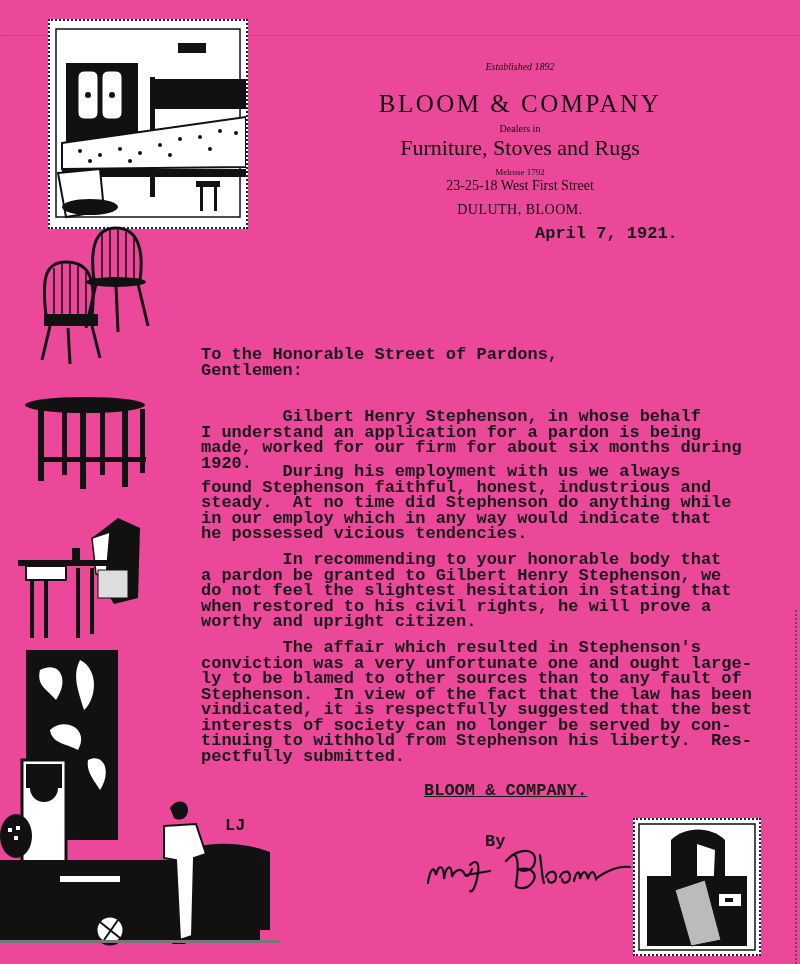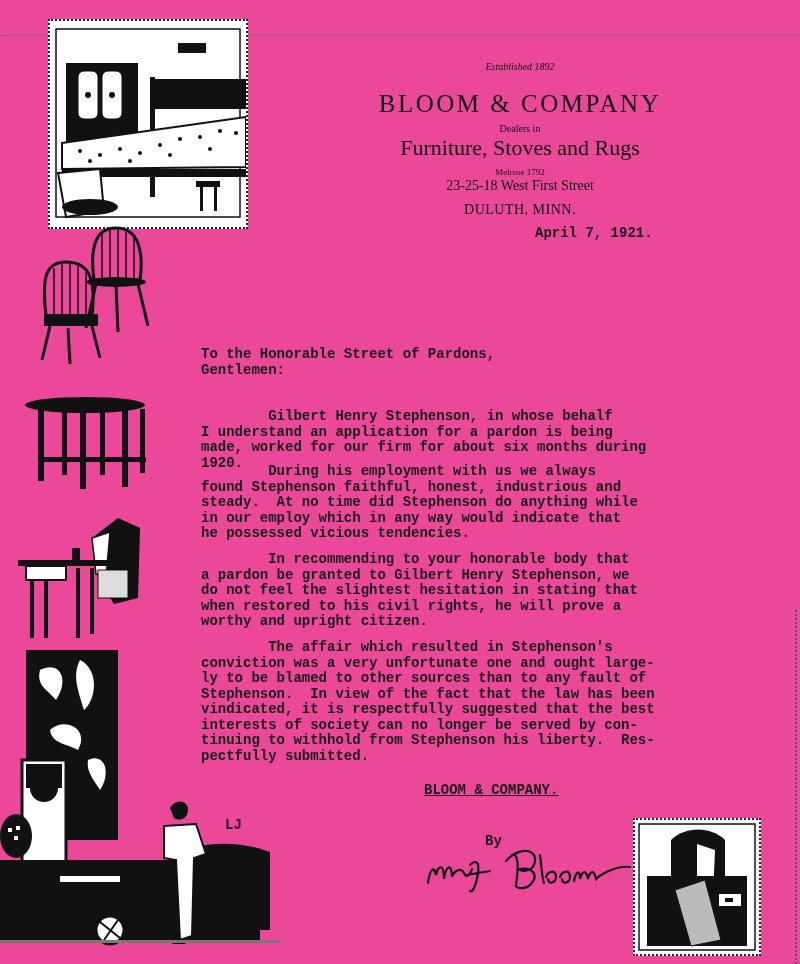--- a/index.html
+++ b/index.html
@@ -11,21 +11,21 @@
     
     .lh { position: absolute; left: 340px; width: 360px; text-align: center; font-family: "Liberation Serif", "DejaVu Serif", serif; }
     .established { top: 61px; font-size: 10px; font-style: italic; }
     .company { top: 90px; font-size: 25px; letter-spacing: 2.5px; }
     .dealers { top: 123px; font-size: 10px; }
     .lines { top: 135px; font-size: 22px; }
     .phone { top: 167px; font-size: 9px; }
     .street { top: 178px; font-size: 14px; }
     .city { top: 202px; font-size: 14px; letter-spacing: 0.5px; }
 
-    .typed { font-family: "Liberation Mono", "DejaVu Sans Mono", monospace; font-size: 14px; font-weight: bold; color: #1a1a1a; white-space: pre; line-height: 15.5px; position: absolute; }
+    .typed { font-family: "Liberation Mono", "DejaVu Sans Mono", monospace; font-size: 17px; font-weight: bold; color: #1a1a1a; white-space: pre; line-height: 15.5px; position: absolute; }
     .date { left: 535px; top: 226px; }
     .addressee { left: 201px; top: 316px; }
     .salutation { left: 201px; top: 363px; }
     .para { left: 201px; }
     .p1 { top: 409px; }
     .p2 { top: 464px; }
     .p3 { top: 552px; }
     .p4 { top: 640px; }
     .closing { left: 424px; top: 783px; text-decoration: underline; }
     .by { left: 447px; top: 834px; margin-left: 38px; }
@@ -44,21 +44,21 @@
 <div class="page">
   <div class="dotline-top"></div>
   <div class="dotline-right"></div>
 
   <div class="lh established">Established 1892</div>
   <div class="lh dealers">Dealers in</div>
   <div class="lh company">BLOOM &amp; COMPANY</div>
   <div class="lh lines">Furniture, Stoves and Rugs</div>
   <div class="lh phone">Melrose 1792</div>
   <div class="lh street">23-25-18 West First Street</div>
-  <div class="lh city">DULUTH, MINN.</div>
+  <div class="lh city">DULUTH, BLOOM.</div>
 
   <div class="typed date">April 7, 1921.</div>
 
   <div class="typed addressee">
     <div>To the Honorable Street of Pardons,</div>
   </div>
 
   <div class="typed salutation">Gentlemen:</div>
 
   <div class="typed para p1">        Gilbert Henry Stephenson, in whose behalf

